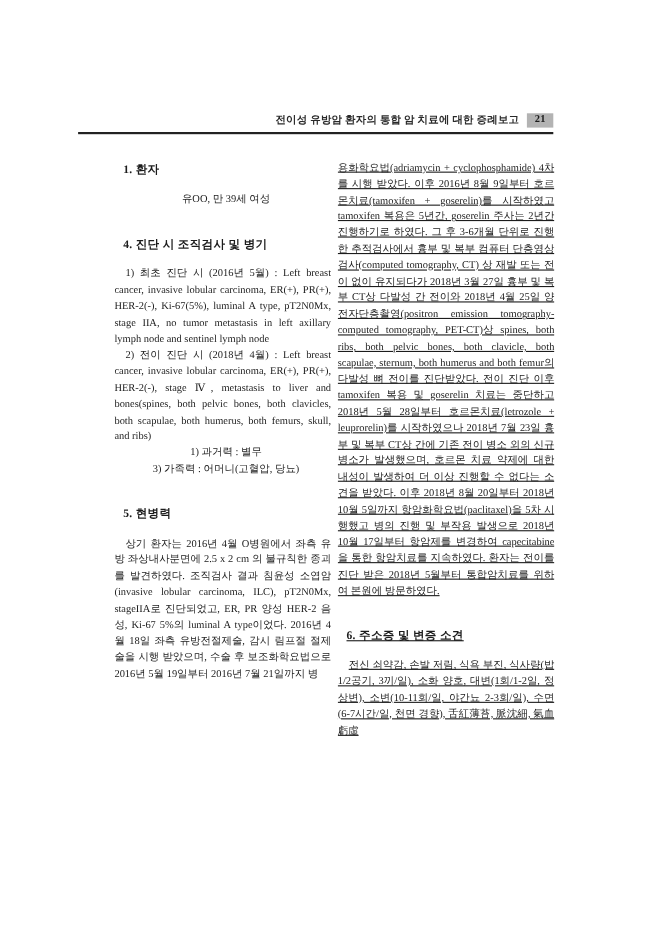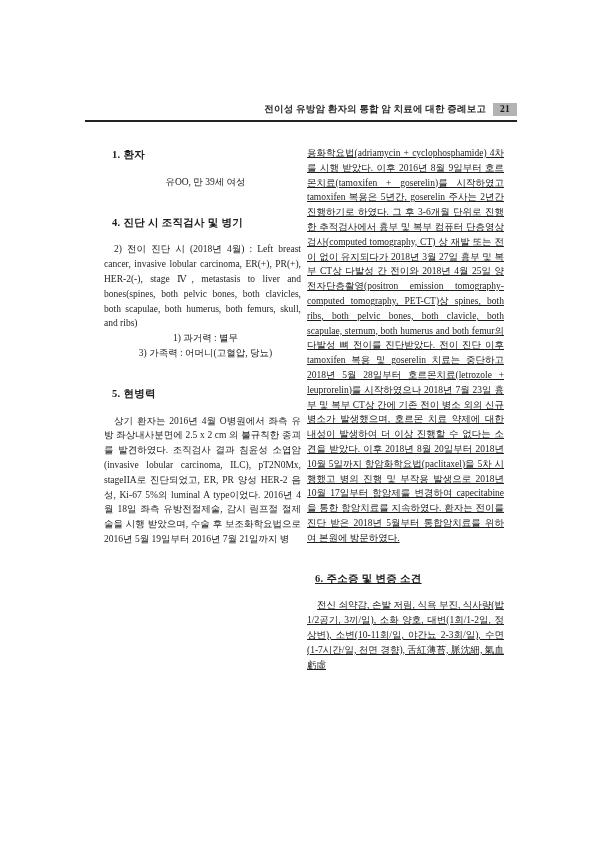--- a/index.html
+++ b/index.html
@@ -11,21 +11,21 @@
     position: relative;
     width: 600px;
     height: 848px;
     background: #ffffff;
     overflow: hidden;
     font-family: "Liberation Serif", "DejaVu Serif", serif;
     color: #1c1c1c;
   }
   .running-header {
     position: absolute;
-    left: 85px;
+    left: 71px;
     top: 103px;
     width: 432px;
     text-align: right;
     font-size: 9.5px;
     font-weight: bold;
     color: #2a2a2a;
     border-bottom: 2px solid #222222;
     padding-bottom: 4px;
     letter-spacing: 0.2px;
   }
@@ -85,20 +85,21 @@
   <div class="column column-left">
 
     <div class="section">
       <div class="section-heading">1. 환자</div>
       <p class="para short">유OO, 만 39세 여성</p>
     </div>
 
 
     <div class="section">
       <div class="section-heading">4. 진단 시 조직검사 및 병기</div>
+      <p class="para">1) 최초 진단 시 (2016년 5월) : Left breast cancer, invasive lobular carcinoma, ER(+), PR(+), HER-2(-), Ki-67(5%), luminal A type, pT2N0Mx, stage IIA, no tumor metastasis in left axillary lymph node and sentinel lymph node</p>
       <p class="para">2) 전이 진단 시 (2018년 4월) : Left breast cancer, invasive lobular carcinoma, ER(+), PR(+), HER-2(-), stage Ⅳ, metastasis to liver and bones(spines, both pelvic bones, both clavicles, both scapulae, both humerus, both femurs, skull, and ribs)</p>
     </div>
 
     <div class="section">
       <p class="para short">1) 과거력 : 별무</p>
       <p class="para short">3) 가족력 : 어머니(고혈압, 당뇨)</p>
     </div>
 
     <div class="section">
       <div class="section-heading">5. 현병력</div>
@@ -106,18 +107,18 @@
     </div>
 
   </div>
 
   <div class="column column-right">
 
     <p class="para flush">용화학요법(adriamycin + cyclophosphamide) 4차를 시행 받았다. 이후 2016년 8월 9일부터 호르몬치료(tamoxifen + goserelin)를 시작하였고 tamoxifen 복용은 5년간, goserelin 주사는 2년간 진행하기로 하였다. 그 후 3-6개월 단위로 진행한 추적검사에서 흉부 및 복부 컴퓨터 단층영상검사(computed tomography, CT) 상 재발 또는 전이 없이 유지되다가 2018년 3월 27일 흉부 및 복부 CT상 다발성 간 전이와 2018년 4월 25일 양전자단층촬영(positron emission tomography-computed tomography, PET-CT)상 spines, both ribs, both pelvic bones, both clavicle, both scapulae, sternum, both humerus and both femur의 다발성 뼈 전이를 진단받았다. 전이 진단 이후 tamoxifen 복용 및 goserelin 치료는 중단하고 2018년 5월 28일부터 호르몬치료(letrozole + leuprorelin)를 시작하였으나 2018년 7월 23일 흉부 및 복부 CT상 간에 기존 전이 병소 외의 신규 병소가 발생했으며, 호르몬 치료 약제에 대한 내성이 발생하여 더 이상 진행할 수 없다는 소견을 받았다. 이후 2018년 8월 20일부터 2018년 10월 5일까지 항암화학요법(paclitaxel)을 5차 시행했고 병의 진행 및 부작용 발생으로 2018년 10월 17일부터 항암제를 변경하여 capecitabine을 통한 항암치료를 지속하였다. 환자는 전이를 진단 받은 2018년 5월부터 통합암치료를 위하여 본원에 방문하였다.</p>
 
     <div class="section">
       <div class="section-heading">6. 주소증 및 변증 소견</div>
-      <p class="para">전신 쇠약감, 손발 저림, 식욕 부진, 식사량(밥 1/2공기, 3끼/일), 소화 양호, 대변(1회/1-2일, 정상변), 소변(10-11회/일, 야간뇨 2-3회/일), 수면(1-7시간/일, 천면 경향), 舌紅薄苔, 脈沈細, 氣血虧虛</p>
+      <p class="para">전신 쇠약감, 손발 저림, 식욕 부진, 식사량(밥 1/2공기, 3끼/일), 소화 양호, 대변(1회/1-2일, 정상변), 소변(10-11회/일, 야간뇨 2-3회/일), 수면(6-7시간/일, 천면 경향), 舌紅薄苔, 脈沈細, 氣血虧虛</p>
     </div>
 
   </div>
 
 </div>
 
 </body></html>

